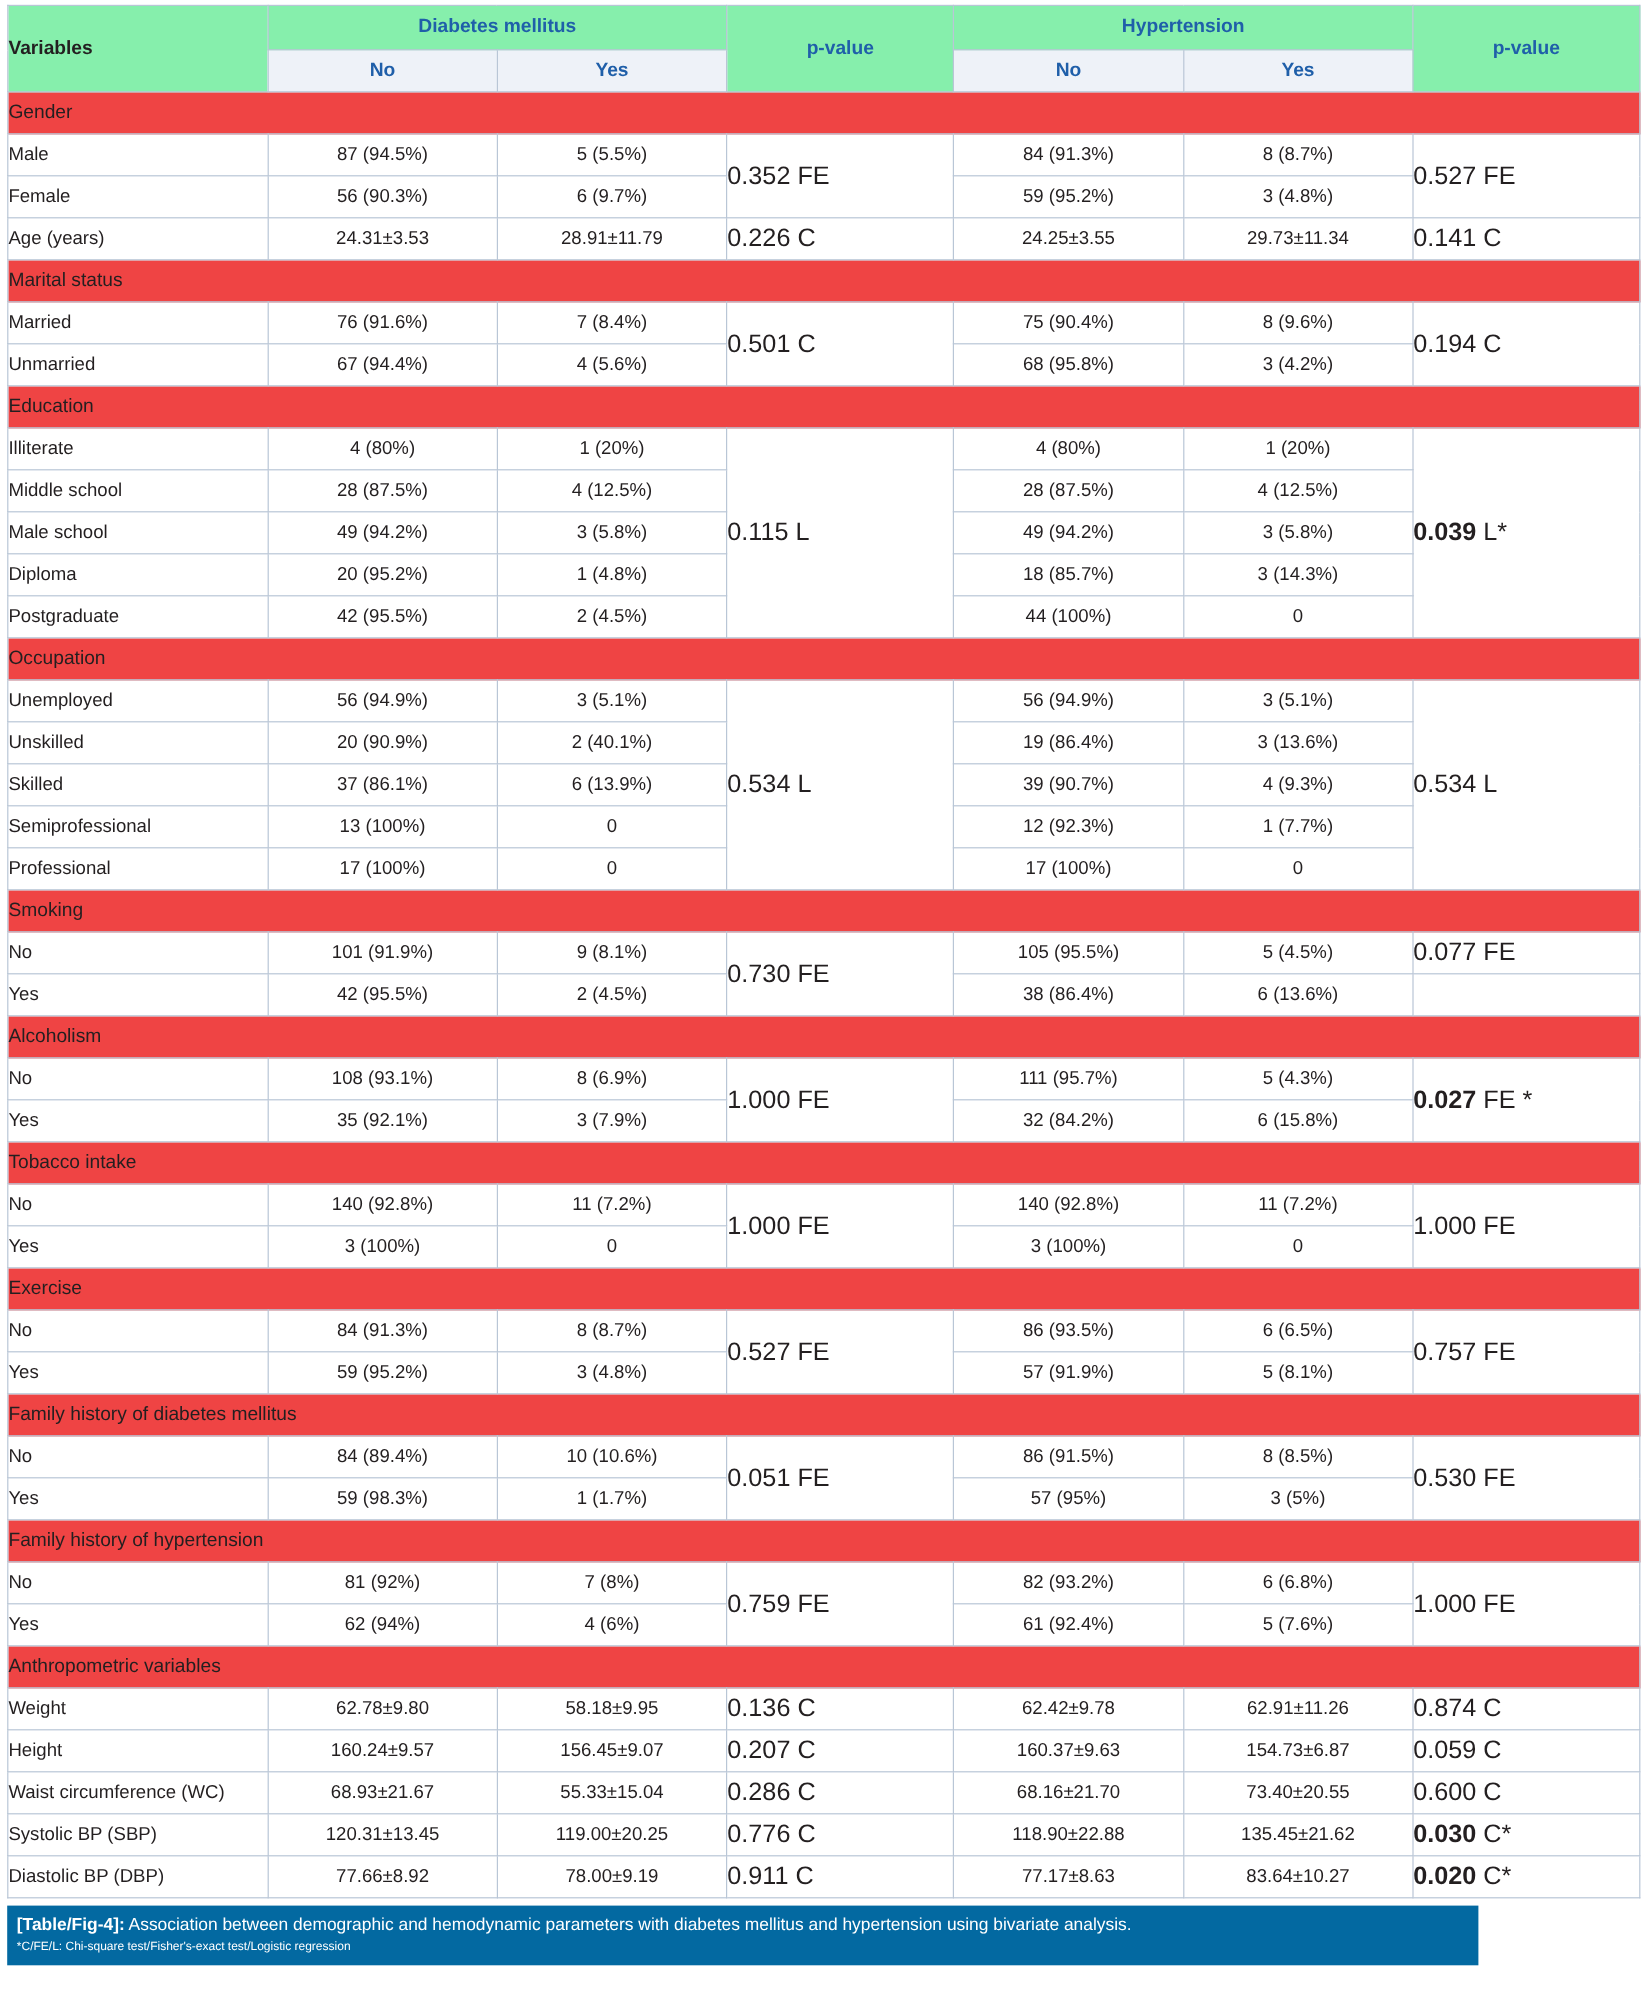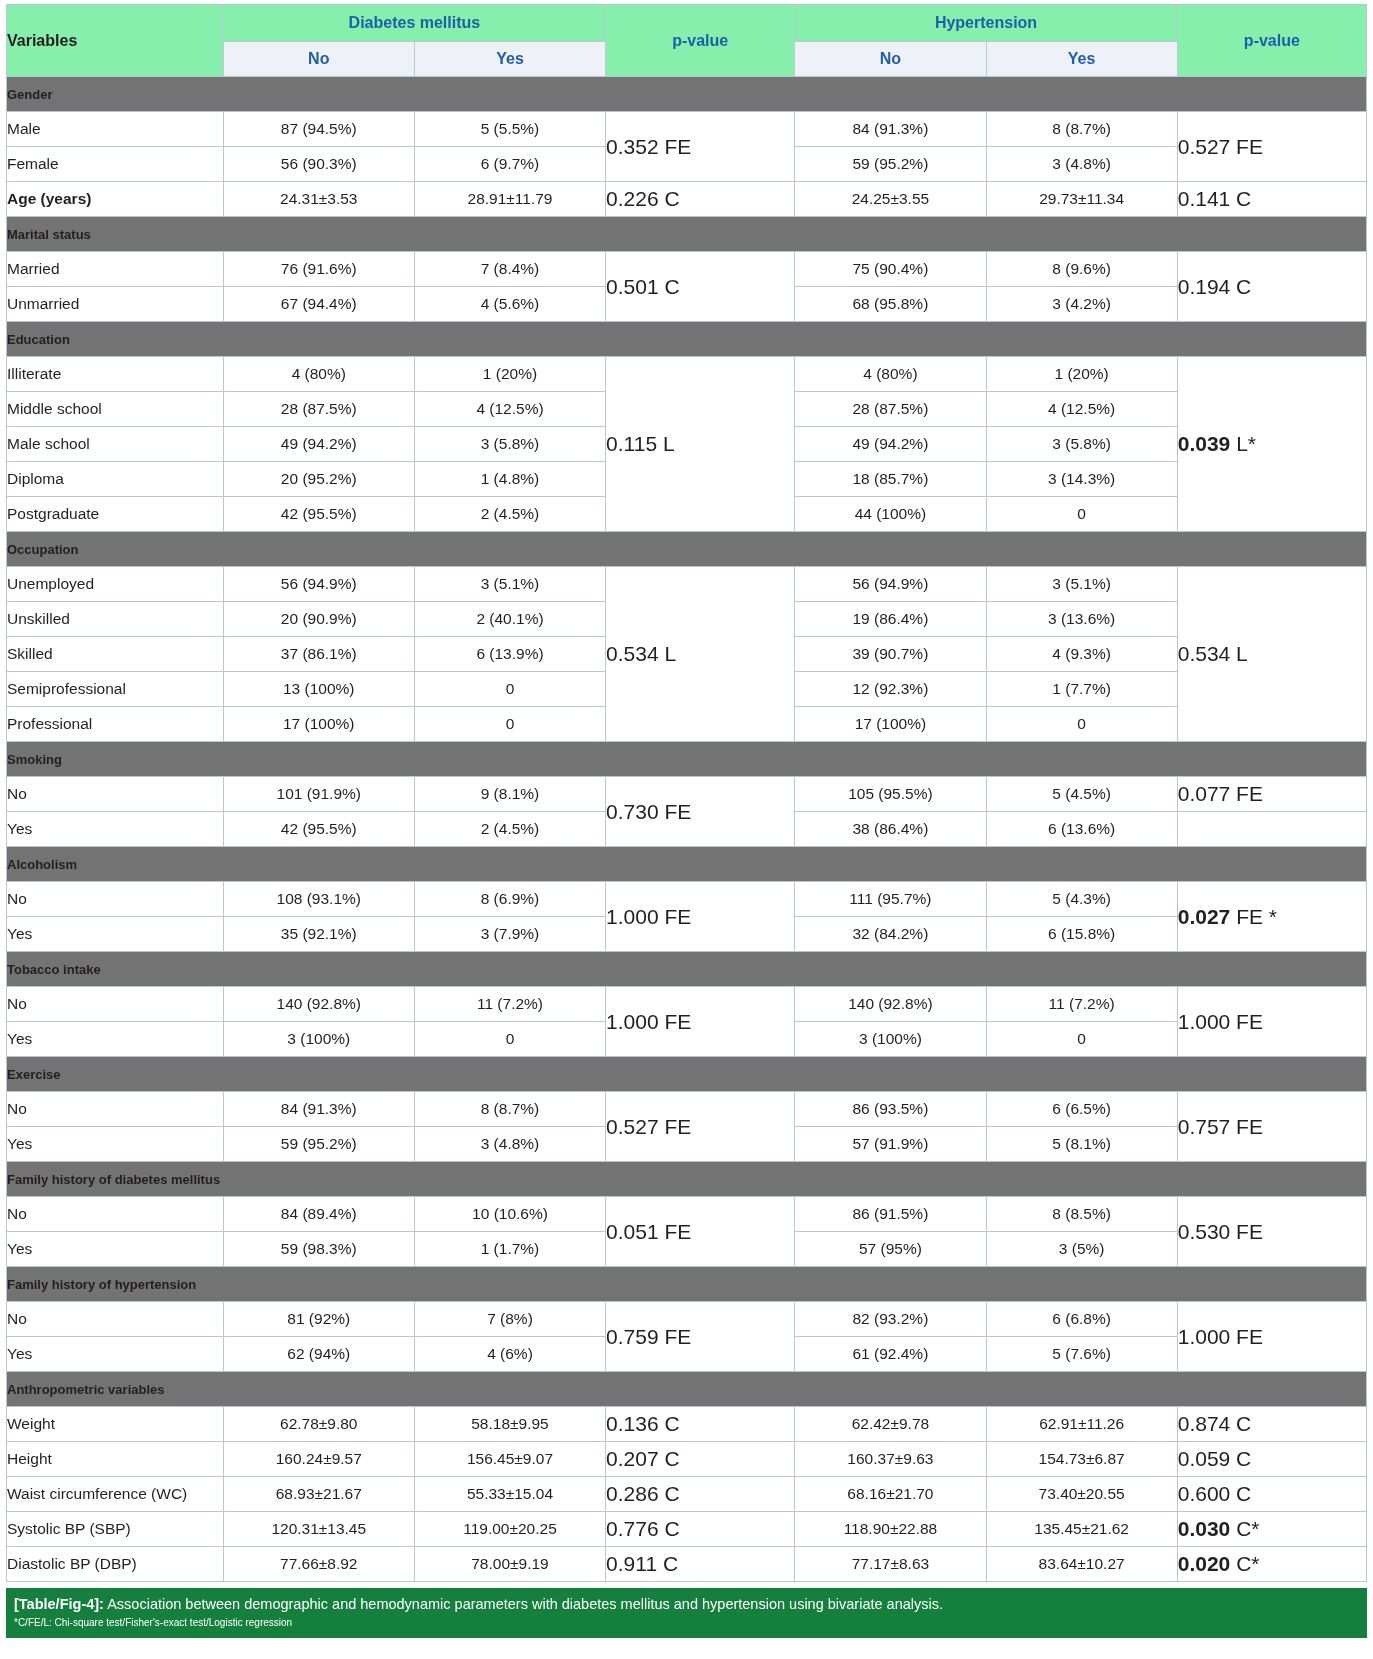--- a/index.html
+++ b/index.html
@@ -45,26 +45,26 @@
     height: 34px;
     font-size: 16px;
   }
   th.var-head {
     text-align: left;
     padding-left: 8px;
     color: #231f20;
   }
   .group-row td {
     height: 34px;
-    font-weight: bold;
+    font-weight: normal;
     text-align: left;
     padding-left: 8px;
-    font-size: 13px;
+    font-size: 16px;
     color: #231f20;
-    background: #737373;
+    background: #ef4444;
   }
   td.rowlabel {
     text-align: left;
     padding-left: 8px;
     height: 34px;
     font-size: 15.5px;
   }
   td.num {
     text-align: center;
     height: 34px;
@@ -75,23 +75,23 @@
     font-size: 21px;
   }
   td.pval.bold {
     font-weight: bold;
   }
   td.pval .suffix {
     font-weight: normal;
   }
   .caption {
     margin-top: 6px;
-    width: 1361px;
+    width: 1226px;
     box-sizing: border-box;
-    background: #15803d;
+    background: #0369a1;
     color: #ffffff;
     font-size: 14.5px;
     padding: 6px 8px 7px 8px;
     line-height: 1.45;
   }
   .caption .lead {
     font-weight: bold;
   }
   .caption .note {
     display: block;
@@ -146,21 +146,21 @@
           <td class="pval" rowspan="2">0.527 FE</td>
         </tr>
         <tr>
           <td class="rowlabel">Female</td>
           <td class="num">56 (90.3%)</td>
           <td class="num">6 (9.7%)</td>
           <td class="num">59 (95.2%)</td>
           <td class="num">3 (4.8%)</td>
         </tr>
         <tr>
-          <td class="rowlabel" style="font-weight: bold;">Age (years)</td>
+          <td class="rowlabel" style="font-weight: normal;">Age (years)</td>
           <td class="num">24.31±3.53</td>
           <td class="num">28.91±11.79</td>
           <td class="pval" rowspan="1">0.226 C</td>
           <td class="num">24.25±3.55</td>
           <td class="num">29.73±11.34</td>
           <td class="pval" rowspan="1">0.141 C</td>
         </tr>
         <tr class="group-row">
           <td colspan="7">Marital status</td>
         </tr>

